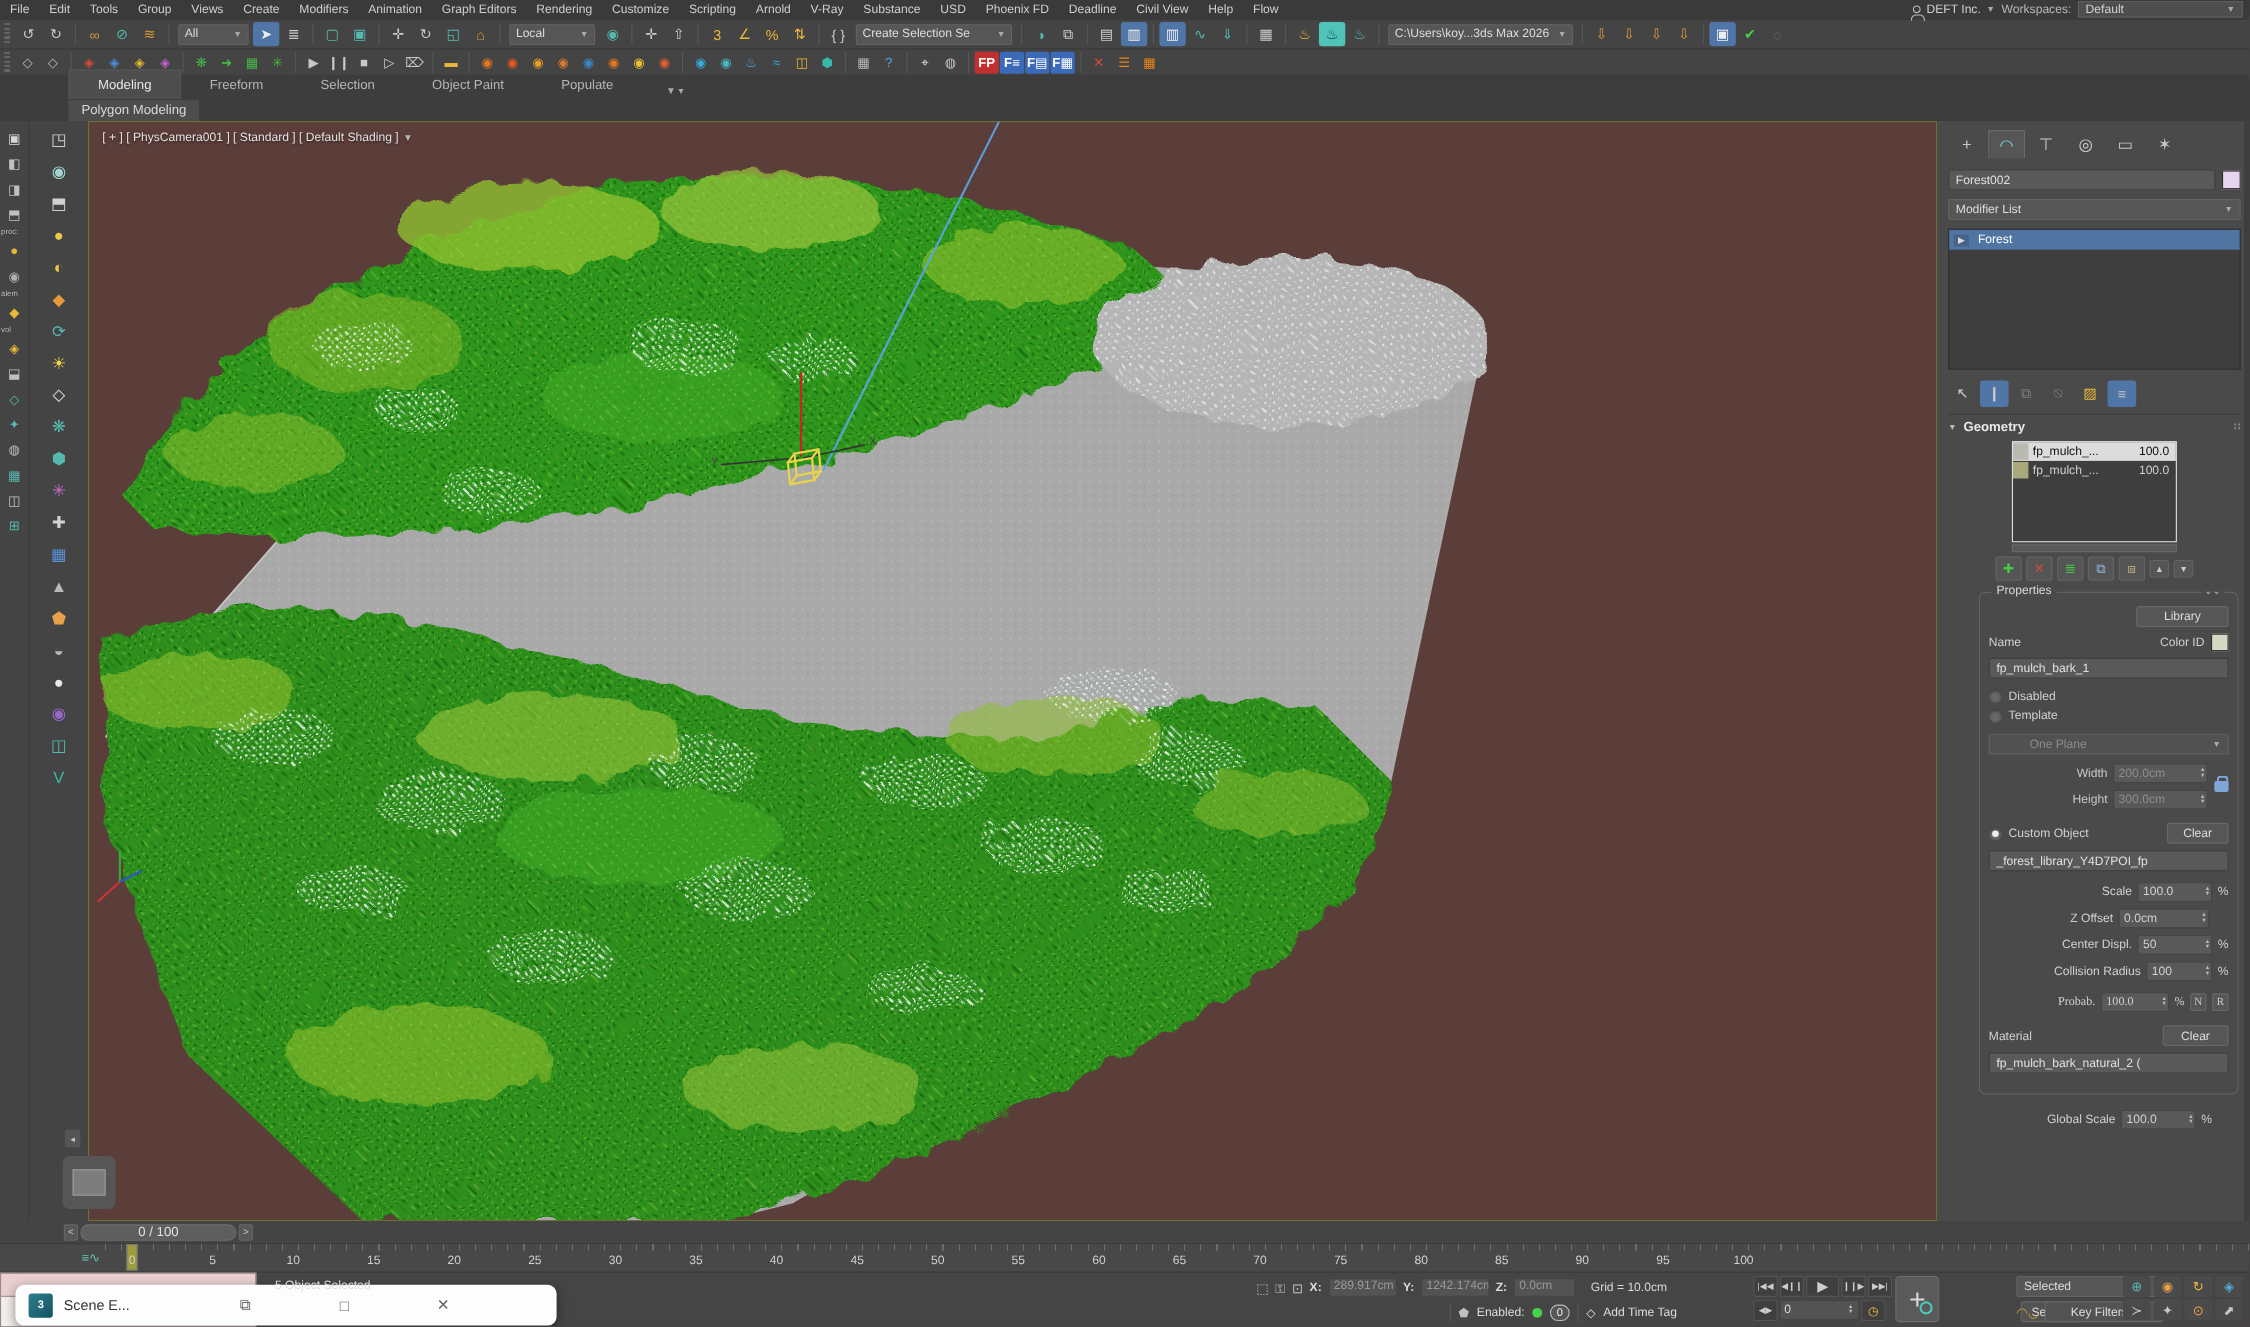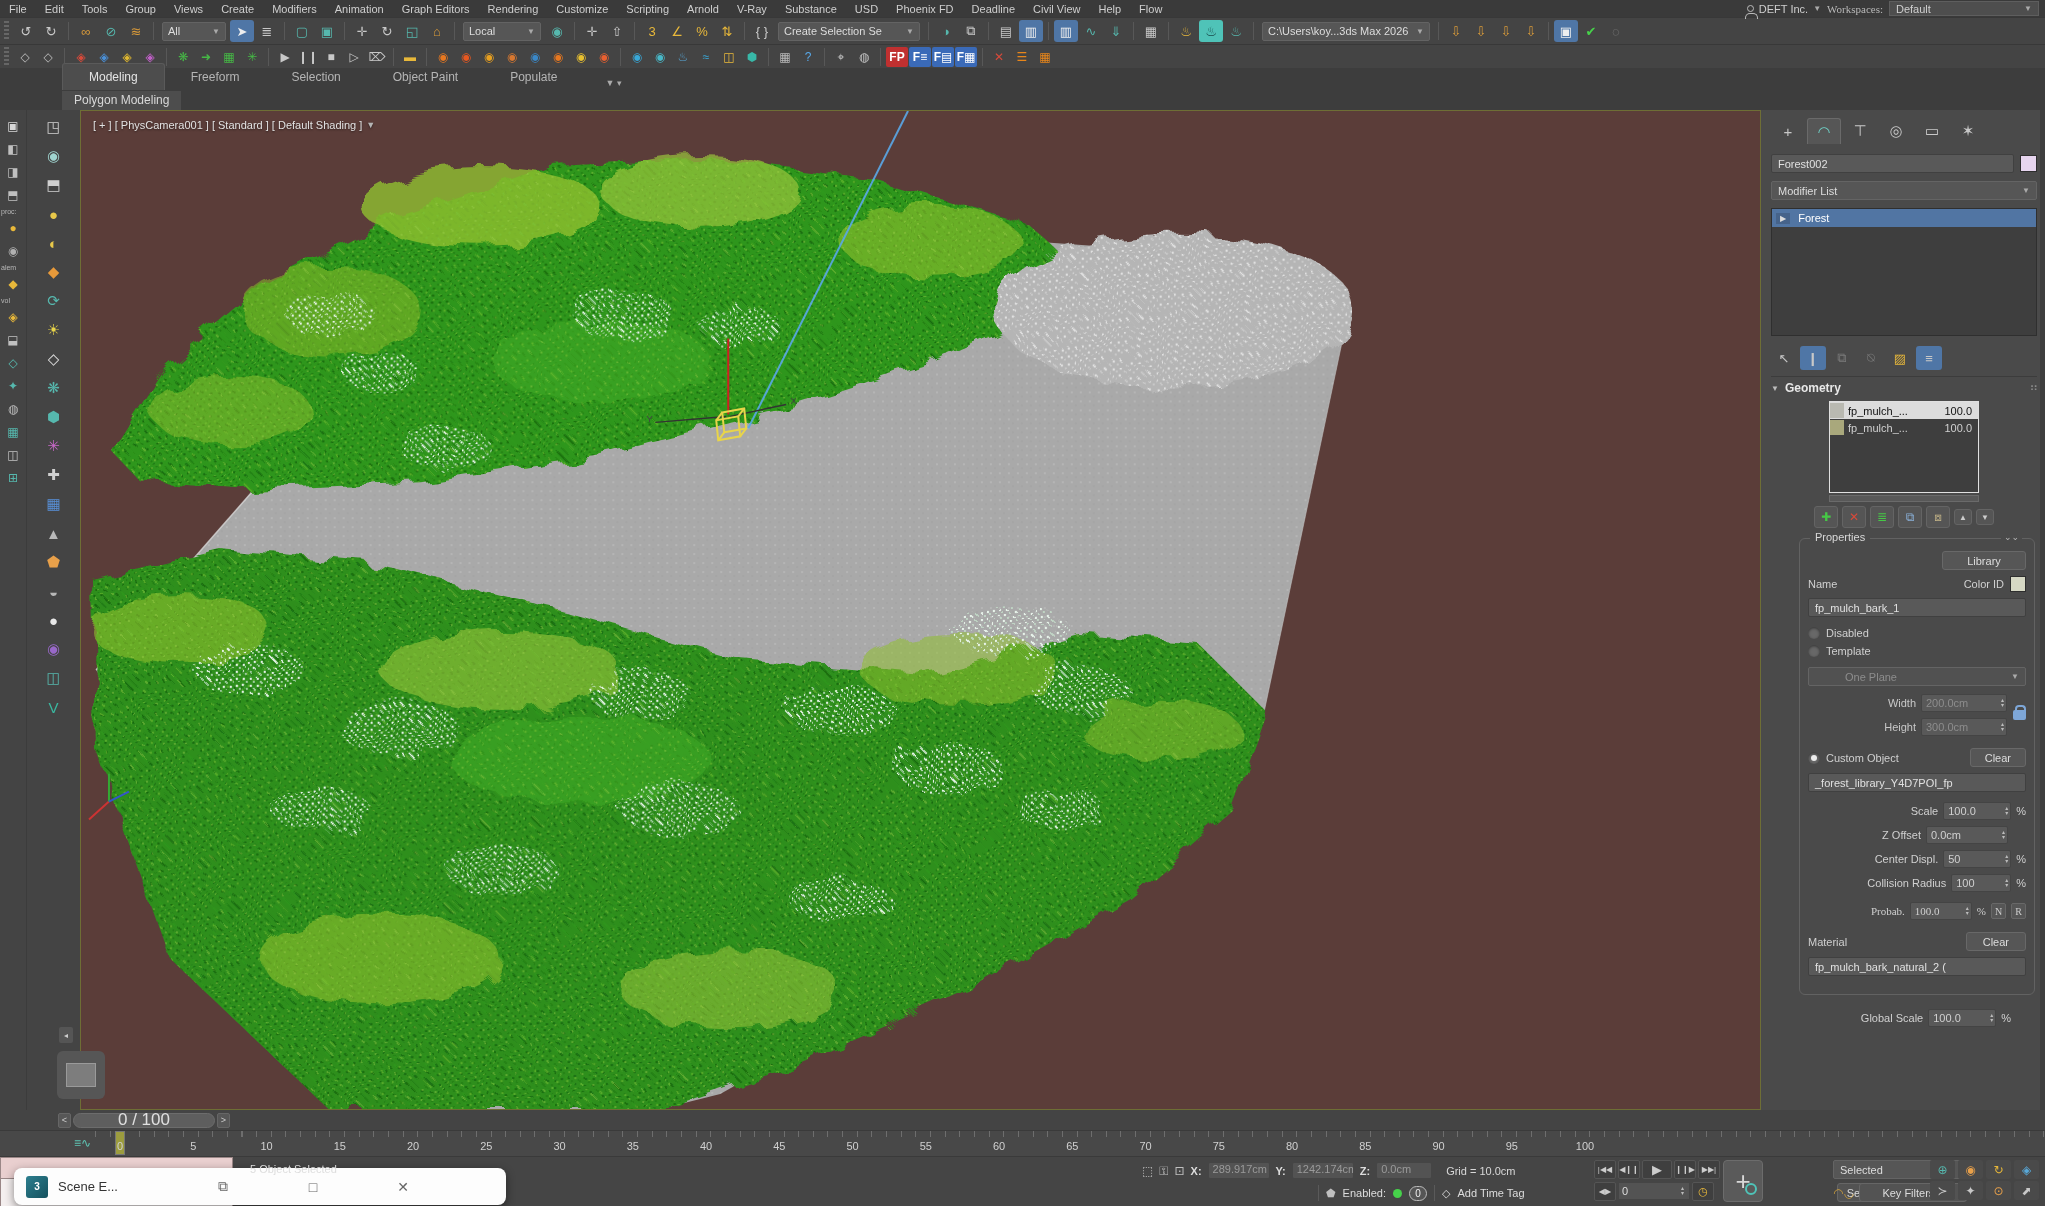--- a/index.html
+++ b/index.html
@@ -103,21 +103,21 @@
   .spin.dis .v { color:#8d8d8d; }
   .spn { display:flex; flex-direction:column; font-size:6px; line-height:5px; color:#bbb; padding:0 2px; }
   .pct { color:#cfcfcf; }
   .lock { width:13px; height:10px; background:#7ea7d8; border-radius:2px; position:relative; }
   .lock::before { content:''; position:absolute; top:-5px; left:2px; width:7px; height:5px; border:2px solid #7ea7d8; border-bottom:none; border-radius:4px 4px 0 0; }
   .minibtn { background:#565656; border:1px solid #686868; border-radius:2px; color:#ccc; width:15px; height:16px; display:inline-flex; align-items:center; justify-content:center; font-size:10px; }
 
   
   .timeslider { height:20px; background:#444; display:flex; align-items:center; gap:2px; padding-left:58px; flex:0 0 auto; }
   .ts-btn { width:13px; height:15px; background:#575757; border:1px solid #666; border-radius:2px; font-size:9px; color:#ccc; display:flex; align-items:center; justify-content:center; }
-  .ts-track { width:142px; height:15px; background:#5e5e5e; border:1px solid #6c6c6c; border-radius:8px; display:flex; align-items:center; justify-content:center; font-size:17px; color:#e0e0e0; }
+  .ts-track { width:142px; height:15px; background:#5e5e5e; border:1px solid #6c6c6c; border-radius:8px; display:flex; align-items:center; justify-content:center; font-size:12px; color:#e0e0e0; }
   .ruler { height:26px; background:#484848; position:relative; flex:0 0 auto; border-top:1px solid #3a3a3a; }
   .ruler-icon { position:absolute; left:74px; top:5px; color:#5fc4b4; font-size:12px; }
   .ruler-inner { position:absolute; left:95px; right:0; top:0; bottom:0;
      background:repeating-linear-gradient(90deg,#6e6e6e 0 1px,transparent 1px 14.65px); background-size:100% 6px; background-repeat:no-repeat; }
   .ruler-lbl { position:absolute; top:9px; transform:translateX(-50%); font-size:11px; color:#d0d0d0; }
   .playhead { position:absolute; left:20px; top:0; width:10px; height:24px; background:#9c9c3e; border:1px solid #777; }
 
   
   .statusbar { height:50px; background:#454545; position:relative; font-size:11px; flex:0 0 auto; border-top:1px solid #3a3a3a; }
   .mx-listener { position:absolute; left:0; top:0; width:233px; height:50px; }
@@ -182,21 +182,21 @@
         <span class="menu-item">Civil View</span>
         <span class="menu-item">Help</span>
         <span class="menu-item">Flow</span>
       </div>
     <div class="right">
       <div class="user-chip">
         <span class="user-head"></span>
         <span>DEFT Inc.</span>
         <span class="caret">▼</span>
       </div>
-      <span style="color:#b8b8b8;font-family:Liberation Serif, serif;">Workspaces:</span>
+      <span style="color:#b8b8b8;">Workspaces:</span>
       <div class="ws-dd">
         <span>Default</span>
         <span class="caret">▼</span>
       </div>
     </div>
   </div>
 
   <div class="toolbar tb1">
     <span class="grip"></span>
     <div style="display:flex;align-items:center;gap:1px;">

